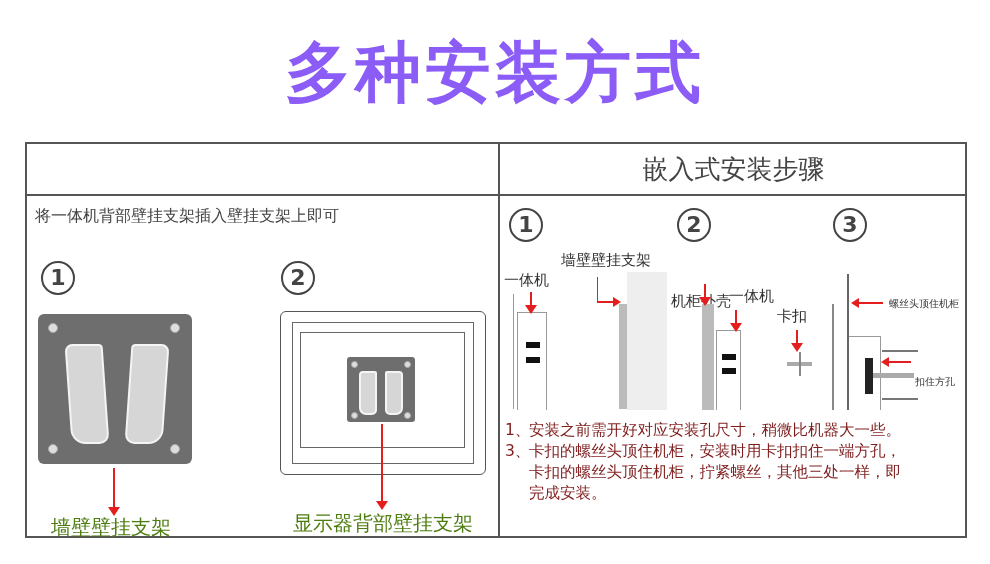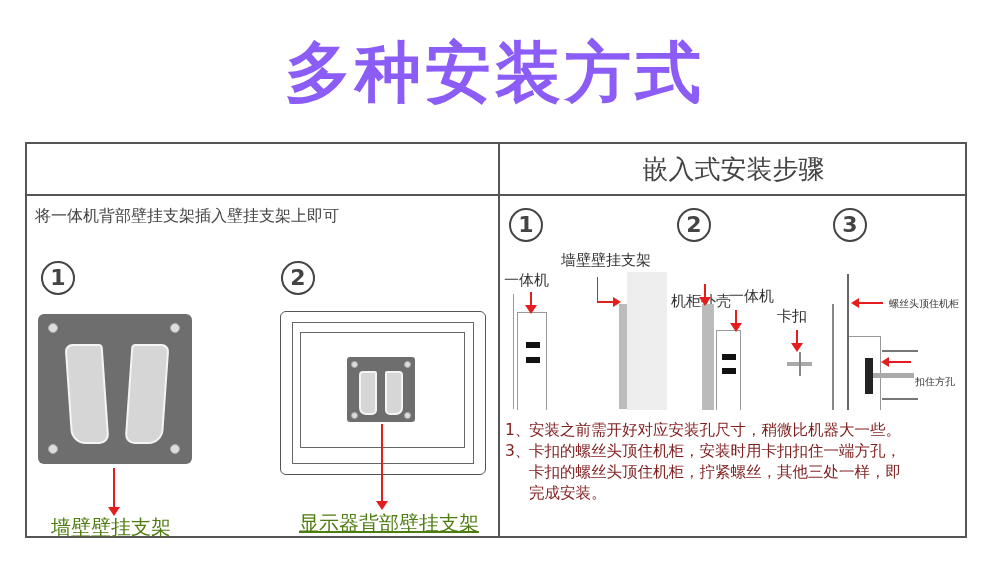--- a/index.html
+++ b/index.html
@@ -62,21 +62,21 @@
   <div class="monitor-inner" style="left:273px;top:188px;width:163px;height:114px;"></div>
   <div class="plate" style="left:320px;top:213px;width:68px;height:65px;border-radius:3px;">
     <div class="screw" style="left:4px;top:4px;width:5px;height:5px;"></div>
     <div class="screw" style="left:57px;top:4px;width:5px;height:5px;"></div>
     <div class="screw" style="left:4px;top:55px;width:5px;height:5px;"></div>
     <div class="screw" style="left:57px;top:55px;width:5px;height:5px;"></div>
     <div class="hook" style="left:12px;top:14px;width:14px;height:40px;border-radius:4px 2px 5px 7px;"></div>
     <div class="hook" style="left:38px;top:14px;width:14px;height:40px;border-radius:2px 4px 7px 5px;"></div>
   </div>
   <div class="arrow-v" style="left:354px;top:280px;height:78px;"></div>
-  <div class="caption" style="left:272px;top:366px;text-decoration:underline;">显示器背部壁挂支架</div>
+  <div class="caption" style="left:266px;top:366px;">显示器背部壁挂支架</div>
 
   <div class="col-head" style="left:473px;width:467px;">嵌入式安装步骤</div>
 
   <div class="circ" style="left:482px;top:64px;">1</div>
   <div class="circ" style="left:650px;top:64px;">2</div>
   <div class="circ" style="left:806px;top:64px;">3</div>
 
   <div class="lbl" style="left:534px;top:107px;">墙壁壁挂支架</div>
   <div class="lbl" style="left:477px;top:127px;">一体机</div>
   <div class="line" style="left:486px;top:150px;width:1px;height:115px;"></div>

